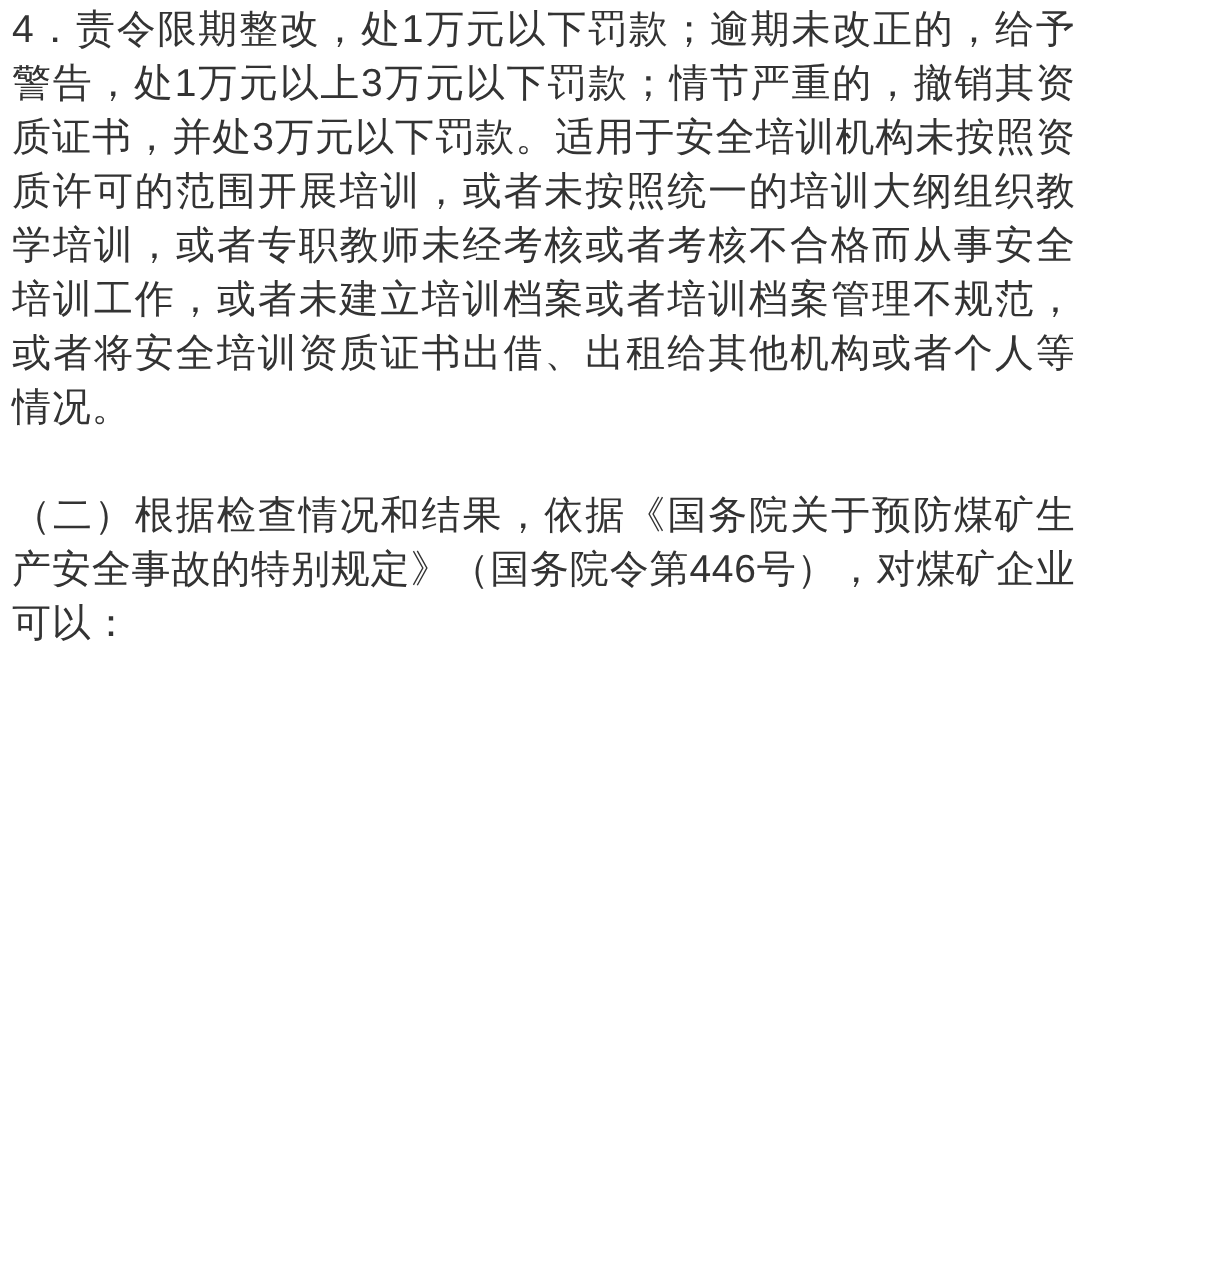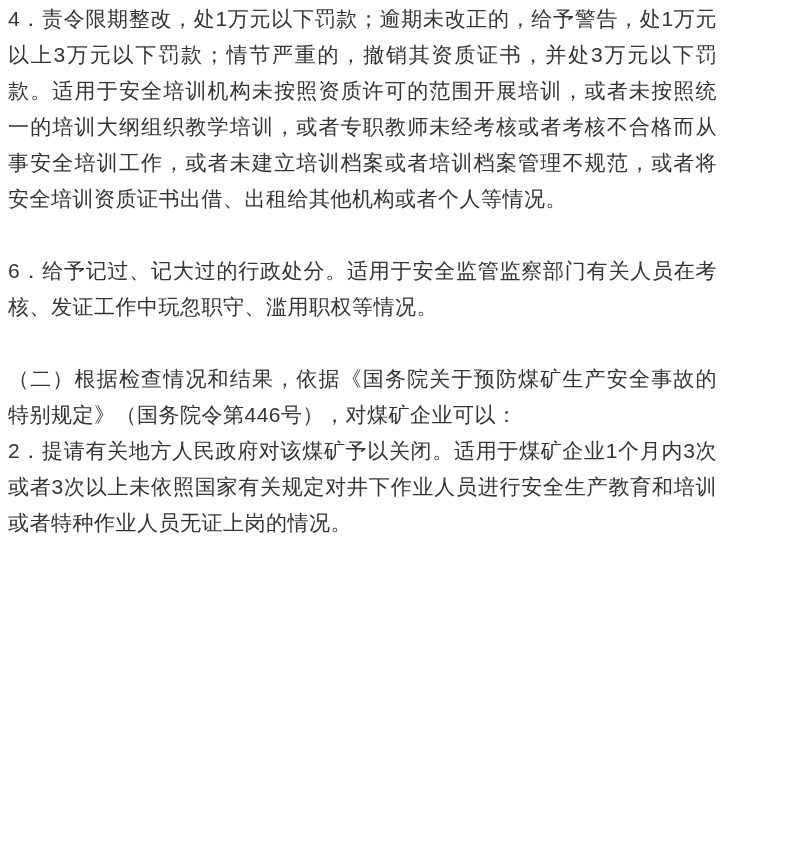--- a/index.html
+++ b/index.html
@@ -8,21 +8,21 @@
     background: #ffffff;
   }
   .page {
     width: 727px;
     min-height: 844px;
     box-sizing: border-box;
     background: #ffffff;
     padding: 1px 10px 10px 8px;
     font-family: "Liberation Sans", "DejaVu Sans", sans-serif;
     color: #333333;
-    font-size: 21px;
+    font-size: 26px;
     line-height: 36px;
     letter-spacing: 0.5px;
     text-align: justify;
     overflow: hidden;
   }
   .page p {
     margin: 0 0 36px 0;
   }
   .page p.no-gap {
     margin-bottom: 0;
@@ -31,19 +31,17 @@
     margin-bottom: 0;
   }
 </style>
 </head>
 <body>
 
 <div class="page">
   <p>4．责令限期整改，处1万元以下罚款；逾期未改正的，给予警告，处1万元以上3万元以下罚款；情节严重的，撤销其资质证书，并处3万元以下罚款。适用于安全培训机构未按照资质许可的范围开展培训，或者未按照统一的培训大纲组织教学培训，或者专职教师未经考核或者考核不合格而从事安全培训工作，或者未建立培训档案或者培训档案管理不规范，或者将安全培训资质证书出借、出租给其他机构或者个人等情况。</p>
 
 
-  <p>6．给予记过、记大过的行政处分。适用于安全监管监察部门有关人员在考核、发证工作中玩忽职守、滥用职权等情况。</p>
 
   <p class="no-gap">（二）根据检查情况和结果，依据《国务院关于预防煤矿生产安全事故的特别规定》（国务院令第446号），对煤矿企业可以：</p>
 
 
-  <p>2．提请有关地方人民政府对该煤矿予以关闭。适用于煤矿企业1个月内3次或者3次以上未依照国家有关规定对井下作业人员进行安全生产教育和培训或者特种作业人员无证上岗的情况。</p>
 </div>
 
 </body></html>

